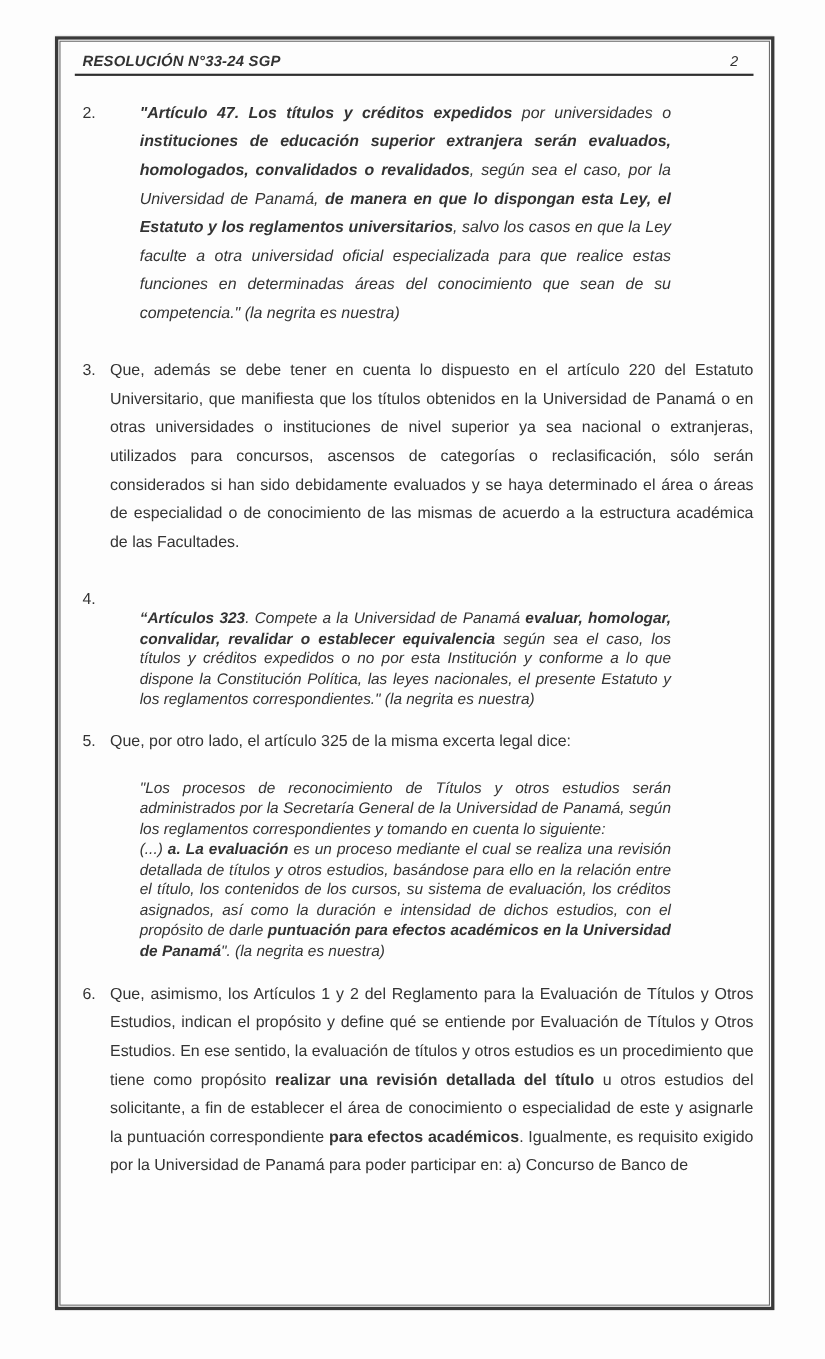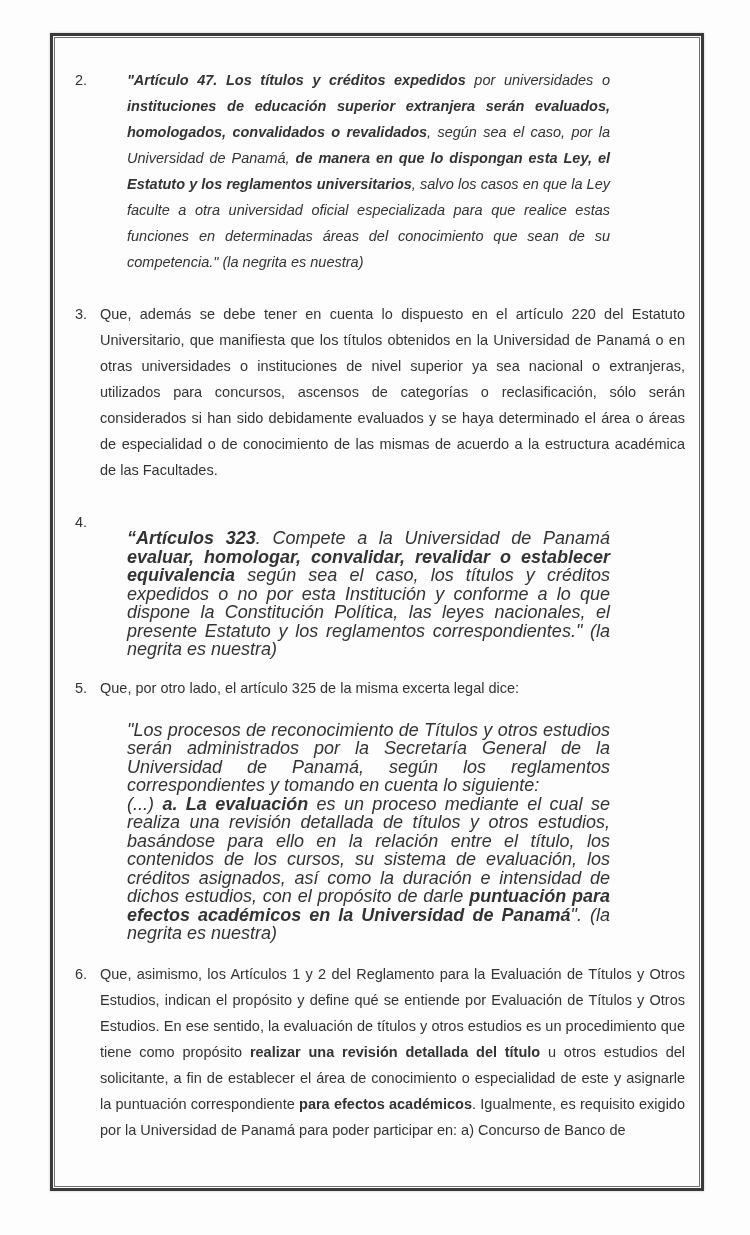--- a/index.html
+++ b/index.html
@@ -77,33 +77,37 @@
     font-style: italic;
     text-align: justify;
     white-space: pre-wrap;
   }
   .quote.wide {
     font-size: 14.5px;
     line-height: 26px;
   }
   .quote.tight {
     margin-top: 20px;
-    font-size: 18px;
+    font-size: 14px;
     line-height: 18.5px;
   }
   .b { font-weight: bold; }
 </style>
 </head>
 <body>
 
 <div class="page">
   <div class="frame-outer">
     <div class="frame-inner">
       <div class="content">
 
+        <div class="header">
+          <span class="title">RESOLUCIÓN N°33-24 SGP</span>
+          <span class="pagenum">2</span>
+        </div>
 
         <div class="item i2">
           <div class="num">2.</div>
           <div class="pbody">
             <p class="quote wide"><span class="b">"Artículo 47. Los títulos y créditos expedidos </span><span>por universidades o </span><span class="b">instituciones de educación superior extranjera serán evaluados, homologados, convalidados o revalidados</span><span>, según sea el caso, por la Universidad de Panamá, </span><span class="b">de manera en que lo dispongan esta Ley, el Estatuto y los reglamentos universitarios</span><span>, salvo los casos en que la Ley faculte a otra universidad oficial especializada para que realice estas funciones en determinadas áreas del conocimiento que sean de su competencia." (la negrita es nuestra)</span></p>
           </div>
         </div>
 
         <div class="item i3">
           <div class="num">3.</div>

